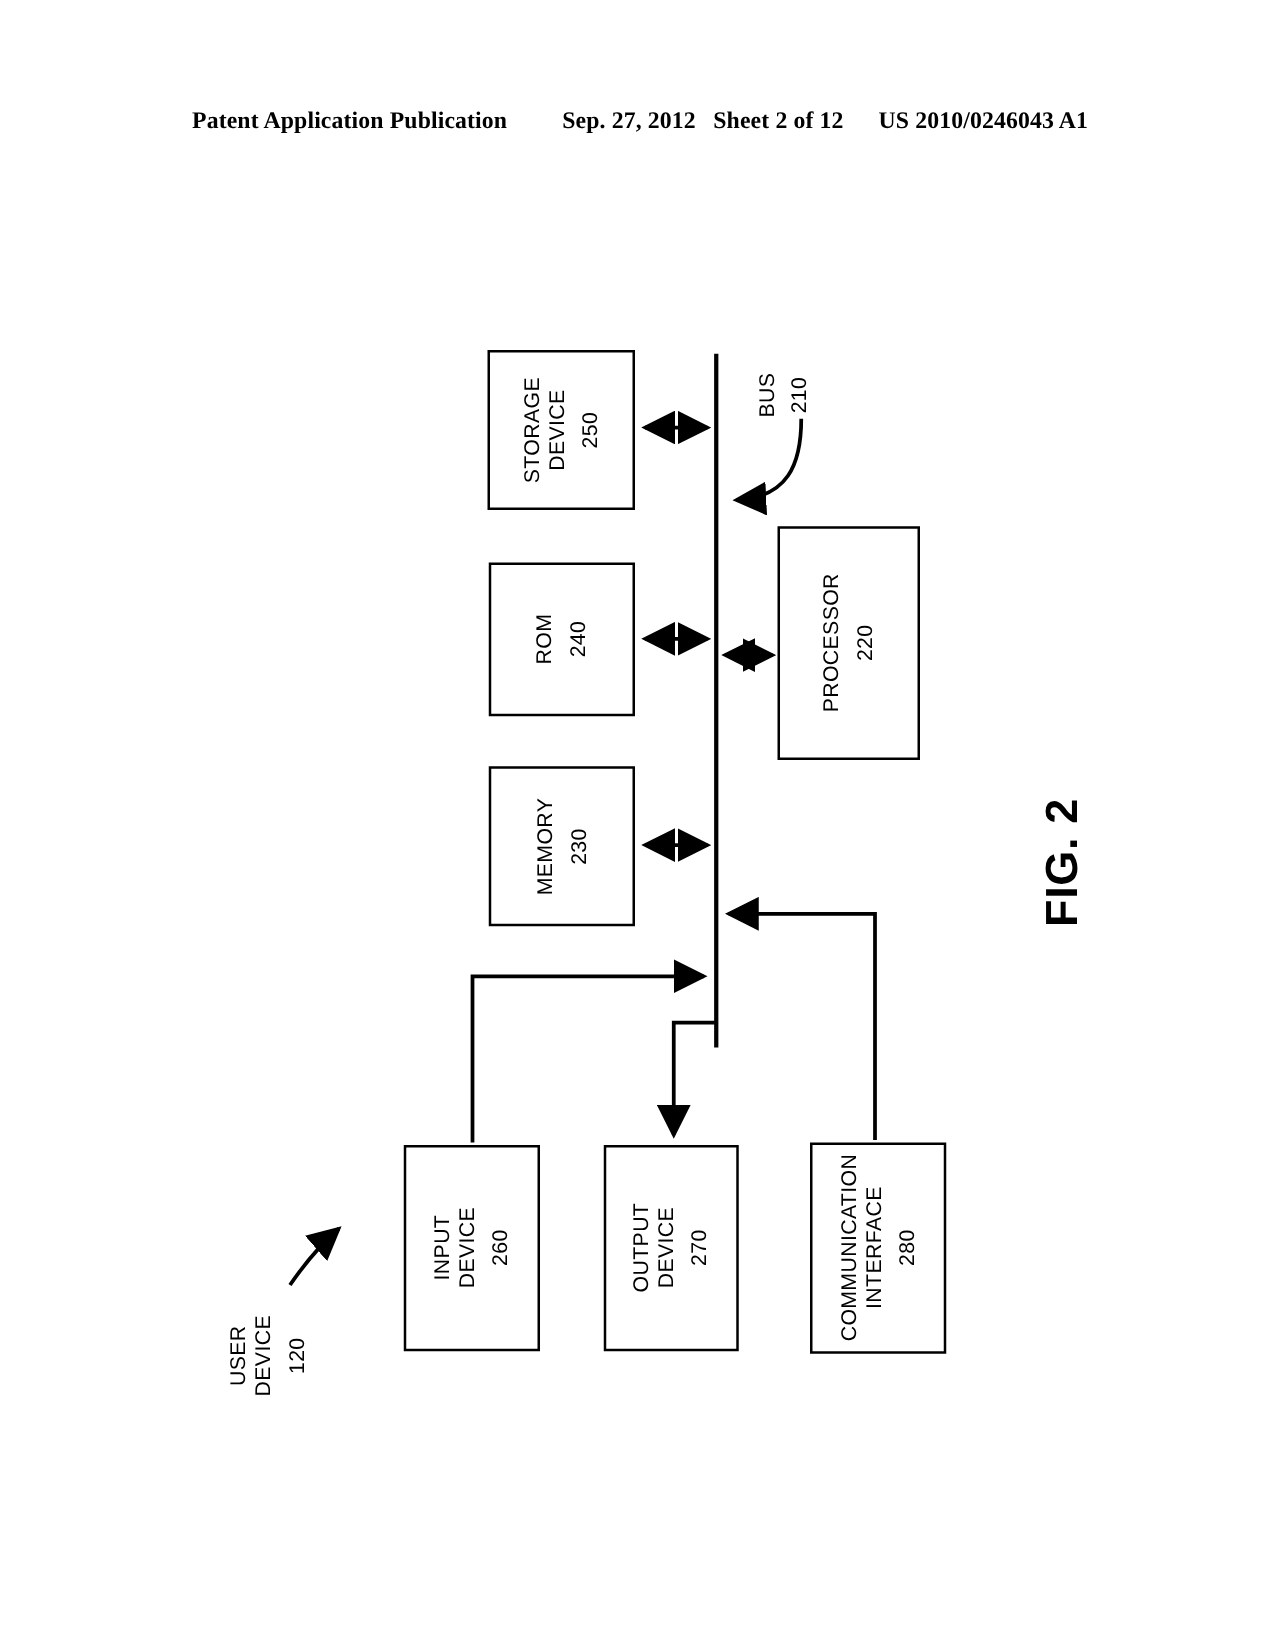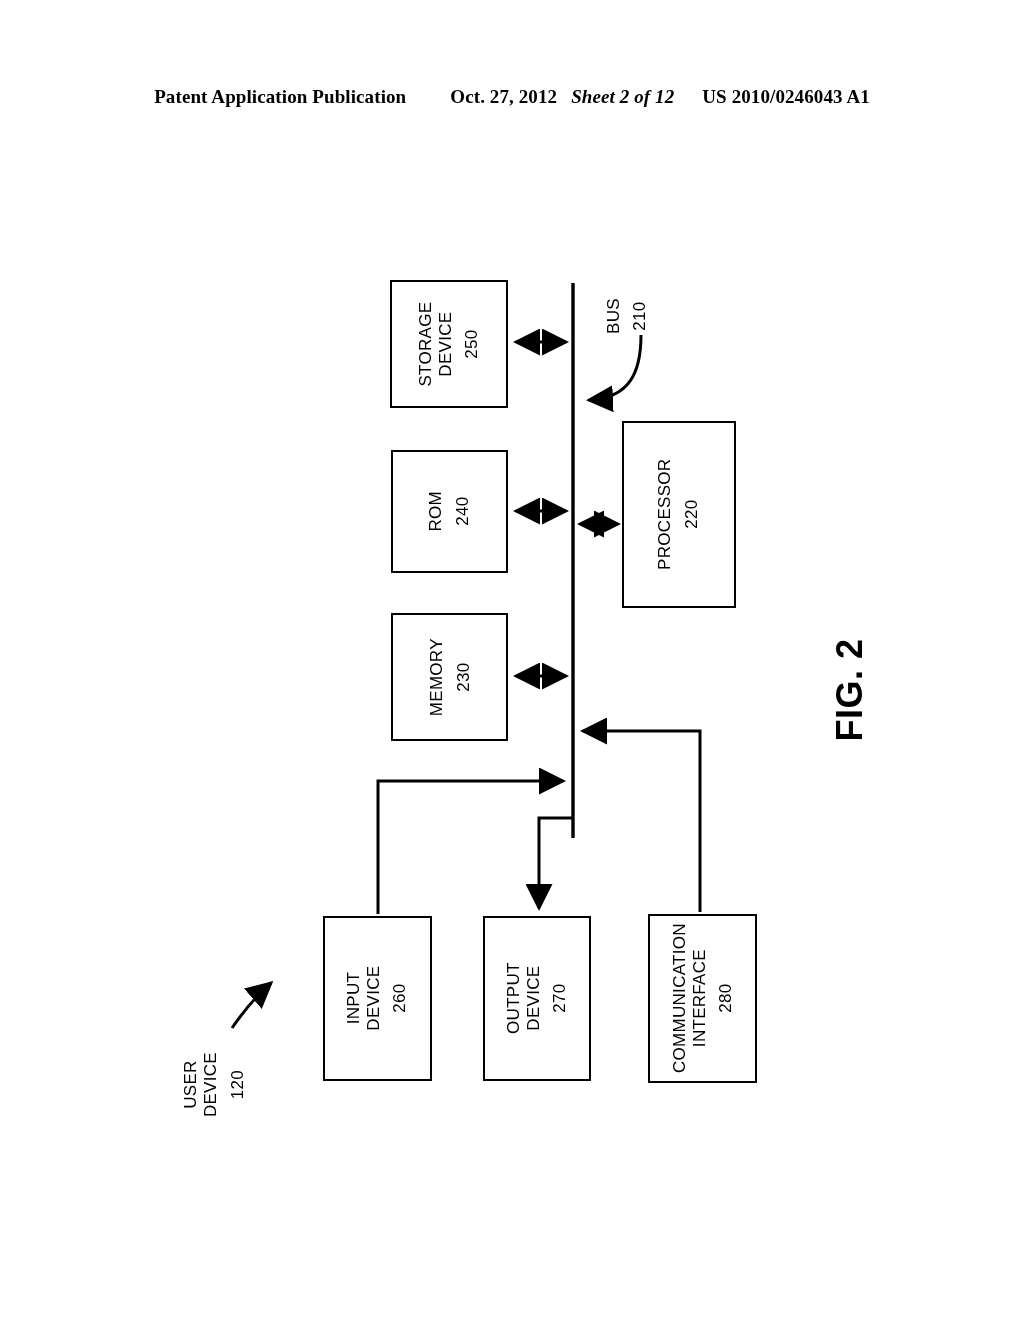--- a/index.html
+++ b/index.html
@@ -27,21 +27,21 @@
     justify-content: center;
     align-items: baseline;
     font-family: "Liberation Serif", serif;
     font-weight: bold;
     font-size: 19px;
     letter-spacing: 0.1px;
     white-space: nowrap;
   }
   #page-header .hdr-pub     { margin-right: 44px; }
   #page-header .hdr-date    { margin-right: 14px; }
-  #page-header .hdr-sheet   { margin-right: 28px; font-style: italic; }
+  #page-header .hdr-sheet   { margin-right: 28px; }
   #page-header .hdr-patno   { }
 
   
   #figure-canvas {
     position: absolute;
     left: 0;
     top: 0;
     width: 1024px;
     height: 1320px;
   }
@@ -138,21 +138,21 @@
     line-height: 1.18;
   }
   #user-device-label .ln  { font-size: 17px; letter-spacing: 0.3px; }
   #user-device-label .num { font-size: 17px; margin-top: 7px; letter-spacing: 0.3px; }
 </style>
 </head>
 <body>
 
 <div id="page-header">
   <span class="hdr-pub">Patent Application Publication</span>
-  <span class="hdr-date">Oct. 27, 2012</span>
+  <span class="hdr-date">Sep. 27, 2012</span>
   <span class="hdr-sheet">Sheet 2 of 12</span>
   <span class="hdr-patno">US 2010/0246043 A1</span>
 </div>
 
 <div id="figure-canvas">
 
   <svg class="svg-layer" viewBox="0 0 1024 1320">
     <defs>
       <marker id="arrow" markerWidth="9" markerHeight="9" refX="8" refY="4.5" orient="auto" markerUnits="strokeWidth">
         <path d="M0,0 L9,4.5 L0,9 Z" fill="#000"></path>

